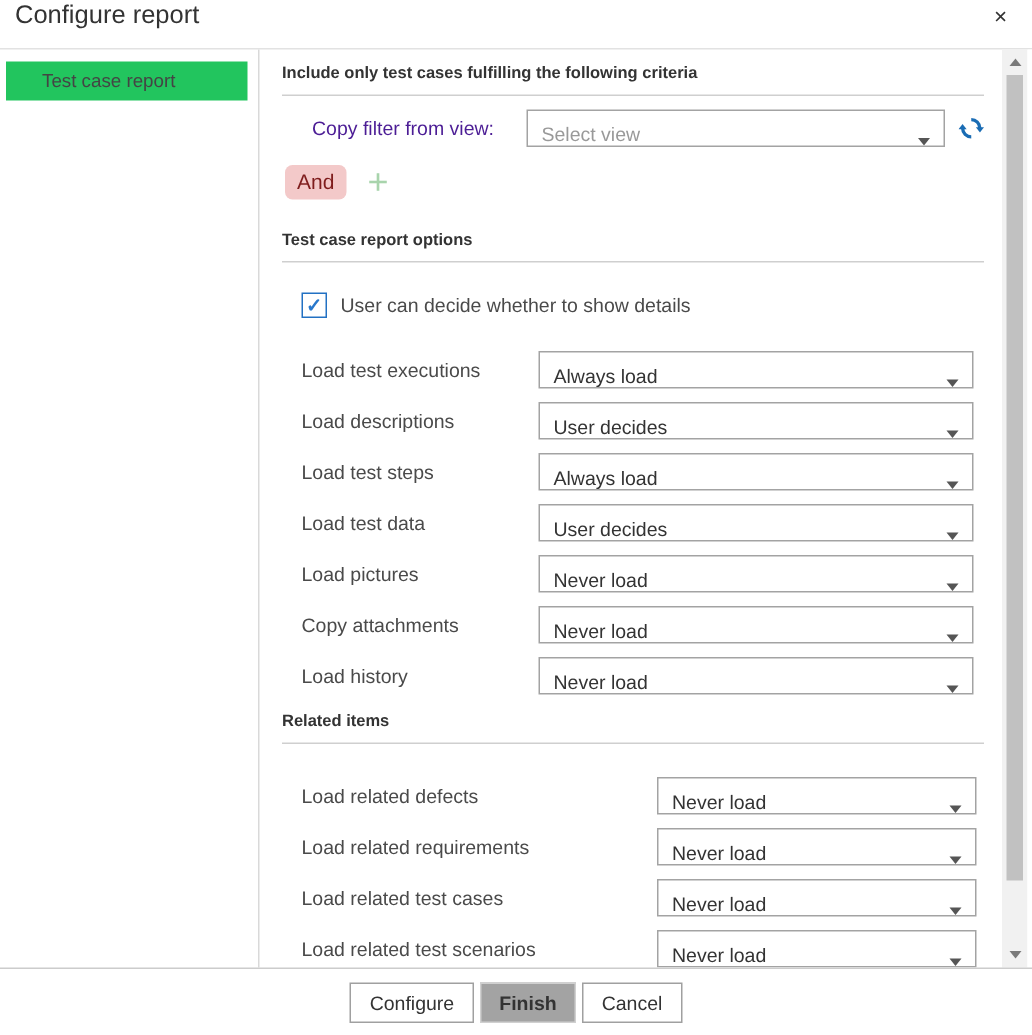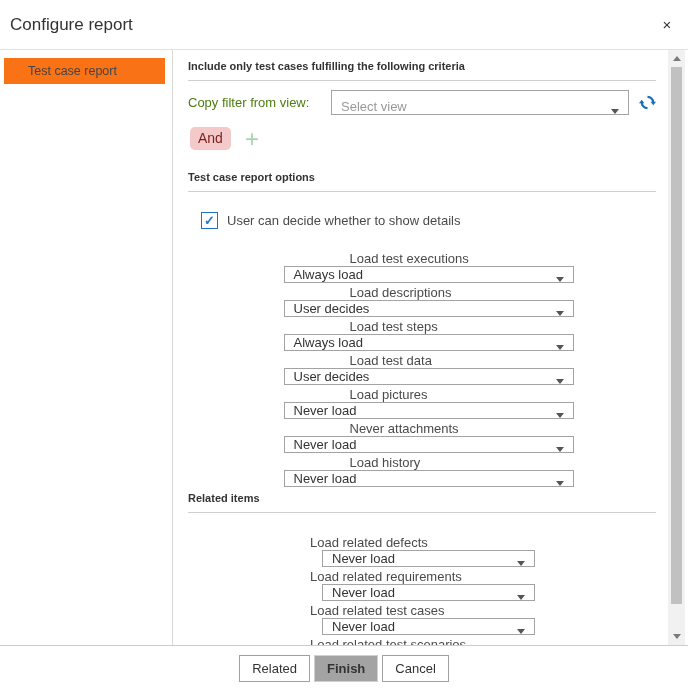--- a/index.html
+++ b/index.html
@@ -7,52 +7,52 @@
   body {
     font-family: "Liberation Sans", sans-serif;
     font-size: 13px;
     color: #444;
     background: #fff;
     overflow: hidden;
   }
   .dialog { width: 688px; height: 690px; display: flex; flex-direction: column; background: #fff; }
 
   
-  .header { flex: none; height: 50px; display: flex; align-items: center; padding: 0 10px 0 10px; border-bottom: 1px solid #e2e2e2; }
+  .header { flex: none; height: 33px; display: flex; align-items: flex-start; padding: 0 10px 0 10px; border-bottom: 1px solid #e2e2e2; }
   .title { font-size: 17px; color: #333; font-weight: 400; }
   .close-btn { margin-left: auto; width: 22px; height: 22px; display: flex; align-items: center; justify-content: center; font-size: 15px; color: #333; cursor: pointer; }
 
   
   .body { flex: 1; display: flex; min-height: 0; }
   .sidebar { flex: none; width: 173px; border-right: 1px solid #d9d9d9; padding-top: 8px; }
-  .sidebar-item { margin: 0 7px 0 4px; background: #f97316; color: #444; font-size: 12.5px; padding: 6px 4px 6px 24px; cursor: pointer; }
+  .sidebar-item { margin: 0 7px 0 4px; background: #22c55e; color: #444; font-size: 12.5px; padding: 6px 4px 6px 24px; cursor: pointer; }
 
   .content { flex: 1; min-width: 0; padding: 10px 12px 0 15px; overflow: hidden; }
 
   .section-heading { font-size: 11px; font-weight: bold; color: #333; padding-bottom: 8px; border-bottom: 1px solid #cfcfcf; }
 
   .filter-row { display: flex; align-items: center; margin-top: 9px; height: 25px; }
-  .filter-label { flex: none; width: 143px; color: #4d7c0f; }
+  .filter-label { flex: none; width: 143px; color: #4c1d95; margin-left: 20px; }
   .select { border: 1px solid #a3a3a3; background: #fff; height: 25px; display: flex; align-items: flex-end; padding: 0 9px; color: #333; cursor: pointer; }
   .select-placeholder { color: #999; }
   .caret { margin-left: auto; width: 0; height: 0; border-left: 4px solid transparent; border-right: 4px solid transparent; border-top: 5px solid #555; }
   .w-view { width: 304px; }
   .refresh-btn { margin-left: 9px; width: 18px; height: 18px; cursor: pointer; display: flex; align-items: center; justify-content: center; }
 
   .and-row { display: flex; align-items: center; margin-top: 12px; margin-left: 2px; }
   .and-badge { background: #f3c9c9; color: #7f1d1d; border-radius: 5px; padding: 3px 8px 4px 8px; font-size: 14px; cursor: pointer; }
   .plus-btn { margin-left: 14px; color: #a8d4ac; font-size: 24px; font-weight: 400; line-height: 18px; cursor: pointer; }
 
   .h-options { margin-top: 21px; }
   .checkbox-row { display: flex; align-items: center; margin: 20px 0 0 13px; }
   .checkbox { flex: none; width: 17px; height: 17px; border: 1px solid #2271c3; background: #fff; color: #2878cc; display: flex; align-items: center; justify-content: center; font-size: 13px; font-weight: bold; margin-right: 9px; cursor: pointer; }
   .checkbox-label { color: #4a4a4a; }
 
   .rows-group { margin-top: 22px; }
-  .opt-row { display: flex; align-items: center; height: 25px; margin: 0 0 9px 13px; flex-direction: column; }
+  .opt-row { display: flex; align-items: center; height: 25px; margin: 0 0 9px 13px; }
   .opt-label { flex: none; color: #4a4a4a; }
   .g1 .opt-label { width: 158px; }
   .g1 .select { width: 290px; }
   .g2 .opt-label { width: 237px; }
   .g2 .select { width: 213px; }
 
   .h-related { margin-top: 12px; }
   .g2 { }
 
   
@@ -148,21 +148,21 @@
           </div>
         </div>
         <div class="opt-row">
           <span class="opt-label">Load pictures</span>
           <div class="select">
             <span>Never load</span>
             <span class="caret"></span>
           </div>
         </div>
         <div class="opt-row">
-          <span class="opt-label">Never attachments</span>
+          <span class="opt-label">Copy attachments</span>
           <div class="select">
             <span>Never load</span>
             <span class="caret"></span>
           </div>
         </div>
         <div class="opt-row">
           <span class="opt-label">Load history</span>
           <div class="select">
             <span>Never load</span>
             <span class="caret"></span>
@@ -215,18 +215,18 @@
         <div class="sb-btn">
             <span class="sb-arrow-down"></span>
           </div>
       </div>
       <div class="sb-margin"></div>
     </div>
 
   </div>
 
   <div class="footer">
-    <button class="btn">Related</button>
+    <button class="btn">Configure</button>
     <button class="btn btn-finish">Finish</button>
     <button class="btn">Cancel</button>
   </div>
 
 </div>
 
 </body></html>

